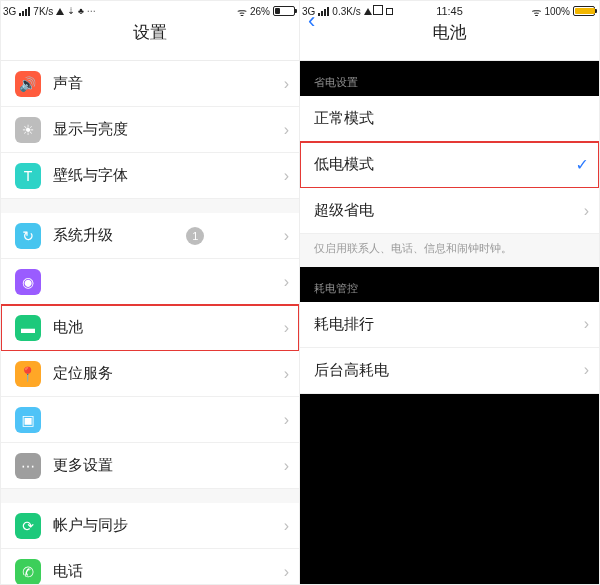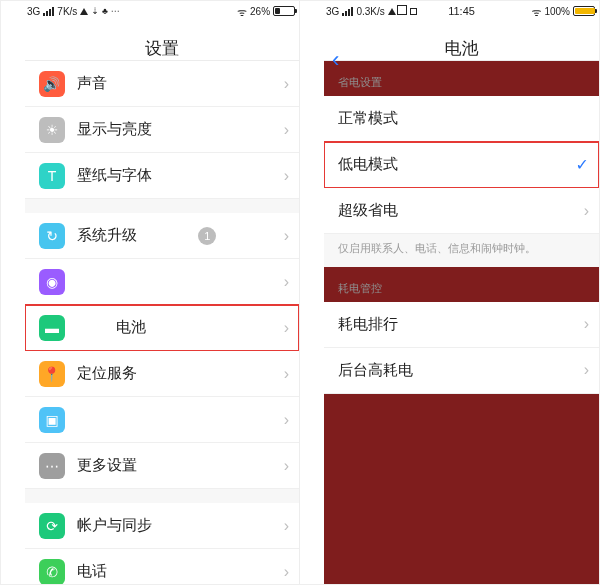--- a/index.html
+++ b/index.html
@@ -1,18 +1,18 @@
 <!DOCTYPE html>
 <html><head>
 <meta charset="utf-8">
 <style>
   * { margin: 0; padding: 0; box-sizing: border-box; }
   body { font-family: -apple-system, "Helvetica Neue", Arial, "PingFang SC", "Microsoft YaHei", sans-serif; background: #fff; }
   .wrap { display: flex; width: 600px; height: 585px; border: 1px solid #eee; }
-  .phone { width: 300px; height: 100%; background: #7f1d1d; display: flex; flex-direction: column; overflow: hidden; margin-left: 24px; }
+  .phone { width: 300px; height: 100%; background: #000000; display: flex; flex-direction: column; overflow: hidden; }
   .phone.left { border-right: 1px solid #ededed; }
 
   .statusbar { height: 20px; background: #fff; display: flex; align-items: center; font-size: 10px; color: #222; padding: 0 4px 0 2px; position: relative; }
   .sb-l { display: flex; align-items: center; gap: 3px; }
   .sb-r { display: flex; align-items: center; gap: 3px; }
   .sb-c { position: absolute; left: 0; right: 0; text-align: center; font-size: 11px; color: #222; }
   .signal { display: inline-flex; align-items: flex-end; gap: 1px; }
   .signal span { width: 2px; background: #222; }
   .signal span:nth-child(1){height:3px}
   .signal span:nth-child(2){height:5px}
@@ -23,40 +23,40 @@
   .batt-txt { font-size: 10px; }
   .batt { width: 22px; height: 10px; border: 1px solid #222; border-radius: 2px; position: relative; }
   .batt::after { content:""; position:absolute; right:-3px; top:2px; width:2px; height:4px; background:#222; border-radius:0 1px 1px 0; }
   .batt .fill { position:absolute; left:1px; top:1px; bottom:1px; background:#222; border-radius:1px; }
   .batt.black .fill { background:#222; }
   .batt.yellow .fill { background:#f3b700; }
   .sq-ic { width:7px; height:7px; border:1px solid #222; }
   .stacked-ic { width:8px; height:8px; border:1px solid #222; position:relative; }
   .stacked-ic::after { content:""; position:absolute; left:-3px; top:-3px; width:8px; height:8px; border:1px solid #222; background:#fff; }
 
-  .navbar { height: 40px; background: #fff; display: flex; align-items: flex-end; justify-content: center; position: relative; border-bottom: 1px solid #ececec; font-size: 17px; color: #222; }
+  .navbar { height: 40px; background: #fff; display: flex; align-items: flex-start; justify-content: center; position: relative; border-bottom: 1px solid #ececec; font-size: 17px; color: #222; }
   .navbar .back { position: absolute; left: 8px; color: #2979ff; font-size: 22px; line-height: 0; }
 
   .scroll { overflow-y: hidden; flex: 1; }
 
   .section-title { font-size: 11px; color: #8f8f8f; padding: 14px 14px 6px; }
   .row { height: 46px; background: #fff; display: flex; align-items: center; padding: 0 10px 0 14px; border-bottom: 1px solid #efefef; position: relative; font-size: 15px; color: #222; }
   .row .chev { margin-left: auto; color: #c0c0c0; font-size: 16px; padding-left: 6px; }
   .row .badge { background:#bdbdbd; color:#fff; font-size:11px; border-radius:9px; min-width:18px; height:18px; display:inline-flex; align-items:center; justify-content:center; padding:0 5px; margin-left:auto; }
   .row .check { margin-left: auto; color:#2979ff; font-size:16px; }
   .row .app-icon { width: 26px; height: 26px; border-radius: 6px; margin-right: 12px; display:flex; align-items:center; justify-content:center; color:#fff; font-size:14px; flex-shrink:0; }
   .desc { font-size: 11px; color: #9a9a9a; line-height: 1.5; padding: 6px 14px 10px; background:#f7f7f7; }
   .gap { height: 14px; background:#f7f7f7; }
 
   .ic-sound{background:#ff5c3e;} .ic-display{background:#bdbdbd;} .ic-wallpaper{background:#2ed3c7;}
   .ic-upgrade{background:#47c5ef;} .ic-biometric{background:#9a5cff;} .ic-battery{background:#1dc97b;}
   .ic-location{background:#ffa726;} .ic-storage{background:#4fc3f7;} .ic-more{background:#9e9e9e;}
   .ic-account{background:#1dc97b;} .ic-phoneapp{background:#3ccf5a;}
 
-  .red-box { outline: 2px solid #e53935; outline-offset: -1px; gap: 39px; }
+  .red-box { outline: 2px solid #e53935; outline-offset: -1px; }
 </style>
 </head>
 <body>
 
 <div class="wrap">
 
   <div class="phone left">
     <div class="statusbar">
       <div class="sb-l">
         <span>3G</span>

